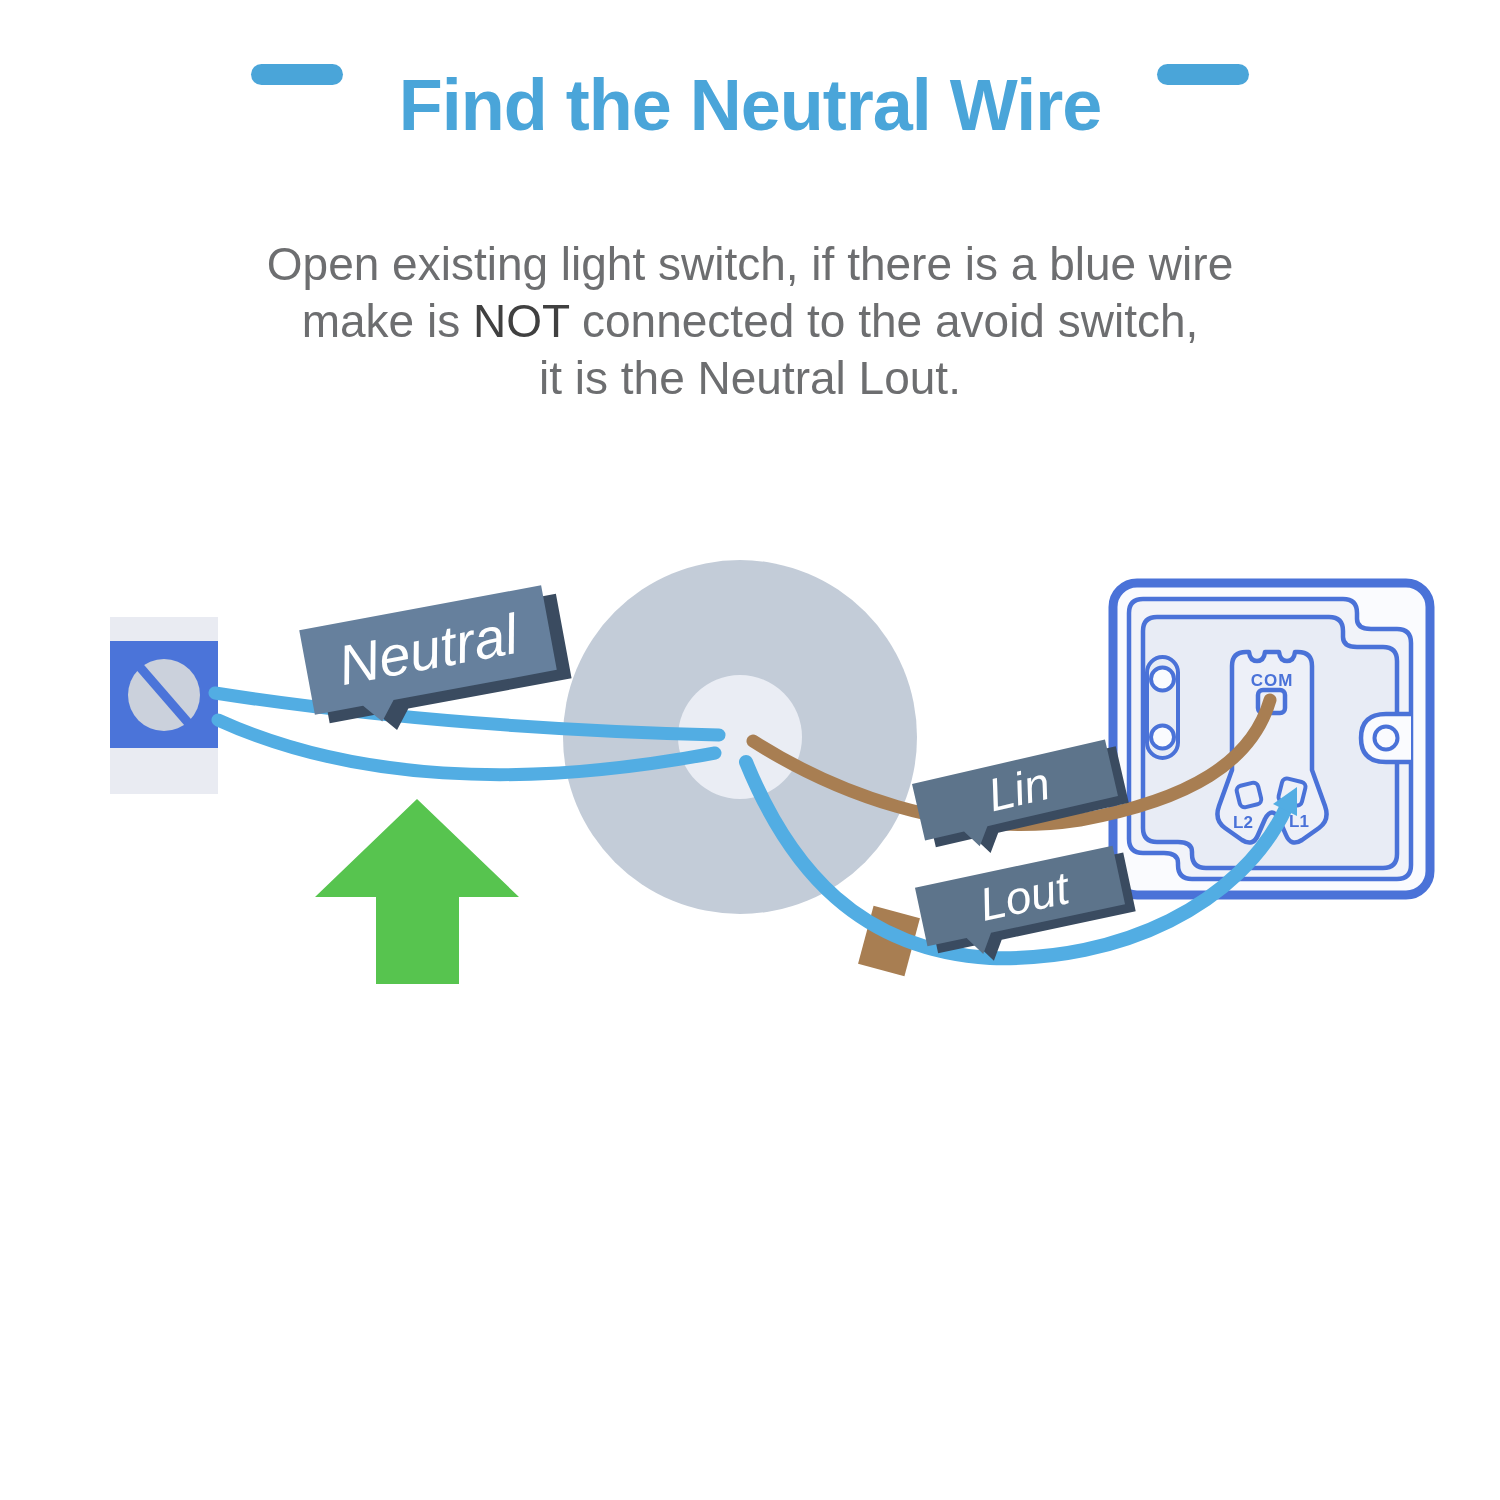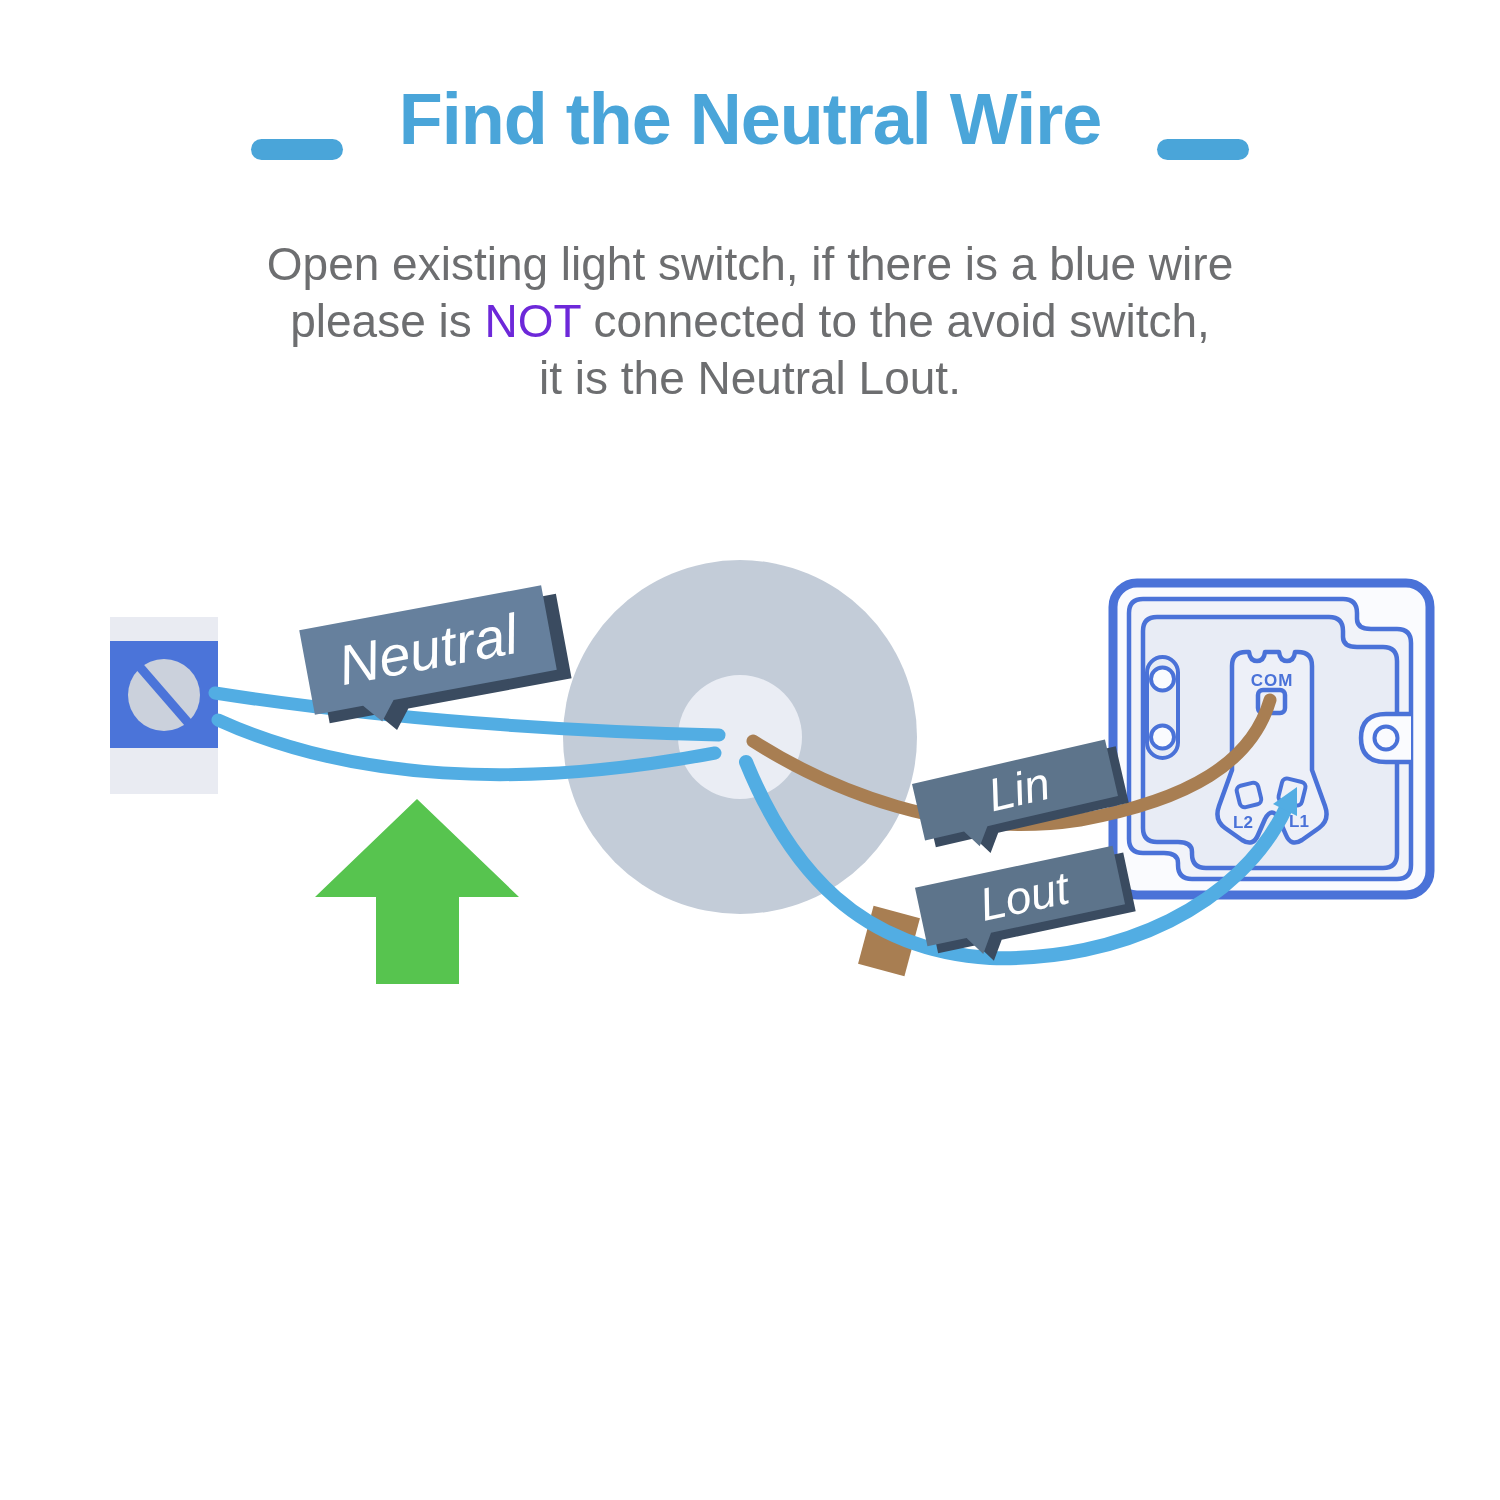--- a/index.html
+++ b/index.html
@@ -3,32 +3,32 @@
 <meta charset="utf-8">
 <style>
   html,body{margin:0;padding:0;background:#ffffff;}
   #canvas{
     position:relative;width:1500px;height:1500px;background:#ffffff;overflow:hidden;
     font-family:"Liberation Sans",sans-serif;
   }
   
   .header{
     position:absolute;top:64px;left:0;width:1500px;height:96px;
-    display:flex;align-items:flex-end;justify-content:center;gap:56px;
+    display:flex;align-items:flex-start;justify-content:center;gap:56px;
   }
   .dash{width:92px;height:21px;border-radius:11px;background:#4aa5d9;}
   .title{
     color:#4aa5d9;font-size:72px;font-weight:700;letter-spacing:-1px;white-space:nowrap;
   }
   
   .intro{
     position:absolute;top:236px;left:0;width:1500px;text-align:center;
     color:#6d6e70;font-size:46px;line-height:57px;font-weight:400;letter-spacing:0px;
   }
-  .intro .hl{color:#6d28d9;}
+  .intro .hl{color:#404040;}
   
   .footer{
     position:absolute;top:1186px;left:0;width:1500px;text-align:center;
     color:#55a7d8;font-size:48px;line-height:62px;font-weight:400;
   }
   
   .diagram{position:absolute;left:0;top:540px;width:1500px;height:520px;}
   .ribbon-text{font-family:"Liberation Sans",sans-serif;font-style:italic;fill:#ffffff;}
   .ribbon-text.big{font-size:56px;}
   .ribbon-text.small{font-size:46px;}
@@ -42,21 +42,21 @@
 <div id="canvas">
 
   <div class="header">
     <div class="dash"></div>
     <div class="title">Find the Neutral Wire</div>
     <div class="dash"></div>
   </div>
 
   <div class="intro">
     <div>Open existing light switch, if there is a blue wire</div>
-    <div><span>please is </span><span class="hl">NOT</span><span> connected to the avoid switch,</span></div>
+    <div><span>make is </span><span class="hl">NOT</span><span> connected to the avoid switch,</span></div>
     <div>it is the Neutral Lout.</div>
   </div>
 
   <svg class="diagram" viewBox="0 540 1500 520" xmlns="http://www.w3.org/2000/svg">
 
     <circle cx="740" cy="737" r="177" fill="#c3ccd8"></circle>
     <circle cx="740" cy="737" r="62" fill="#eaedf4"></circle>
 
     <polygon points="417,799 519,897 459,897 459,984 376,984 376,897 315,897" fill="#57c44f"></polygon>
 

